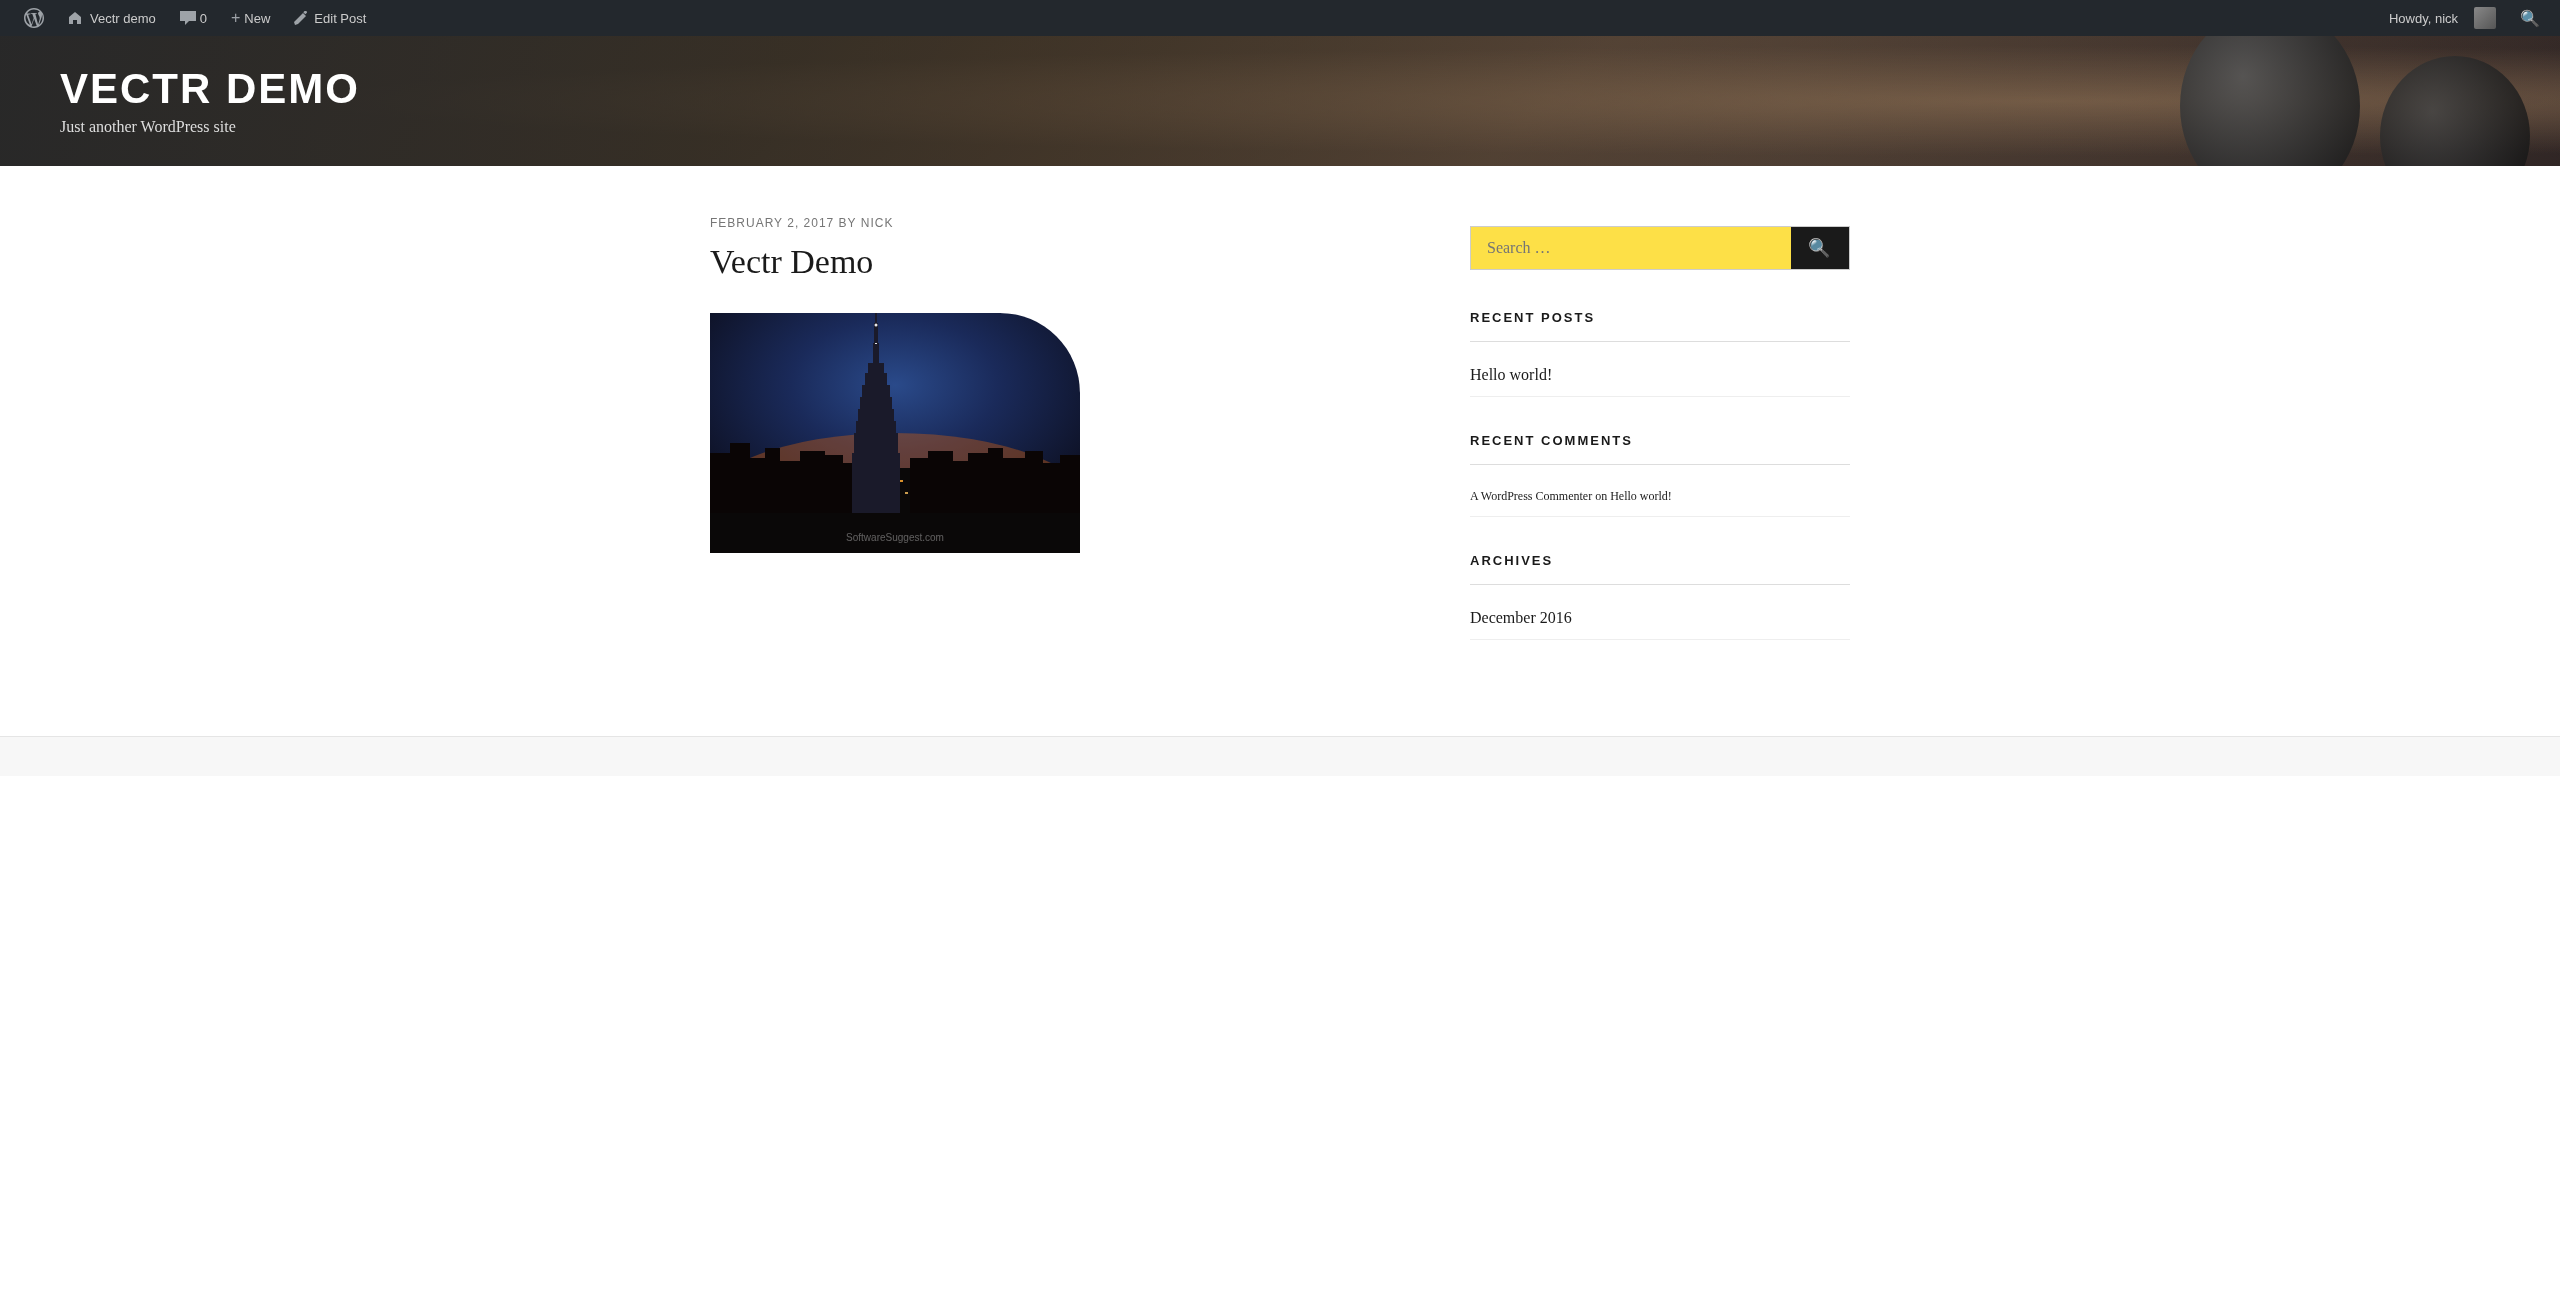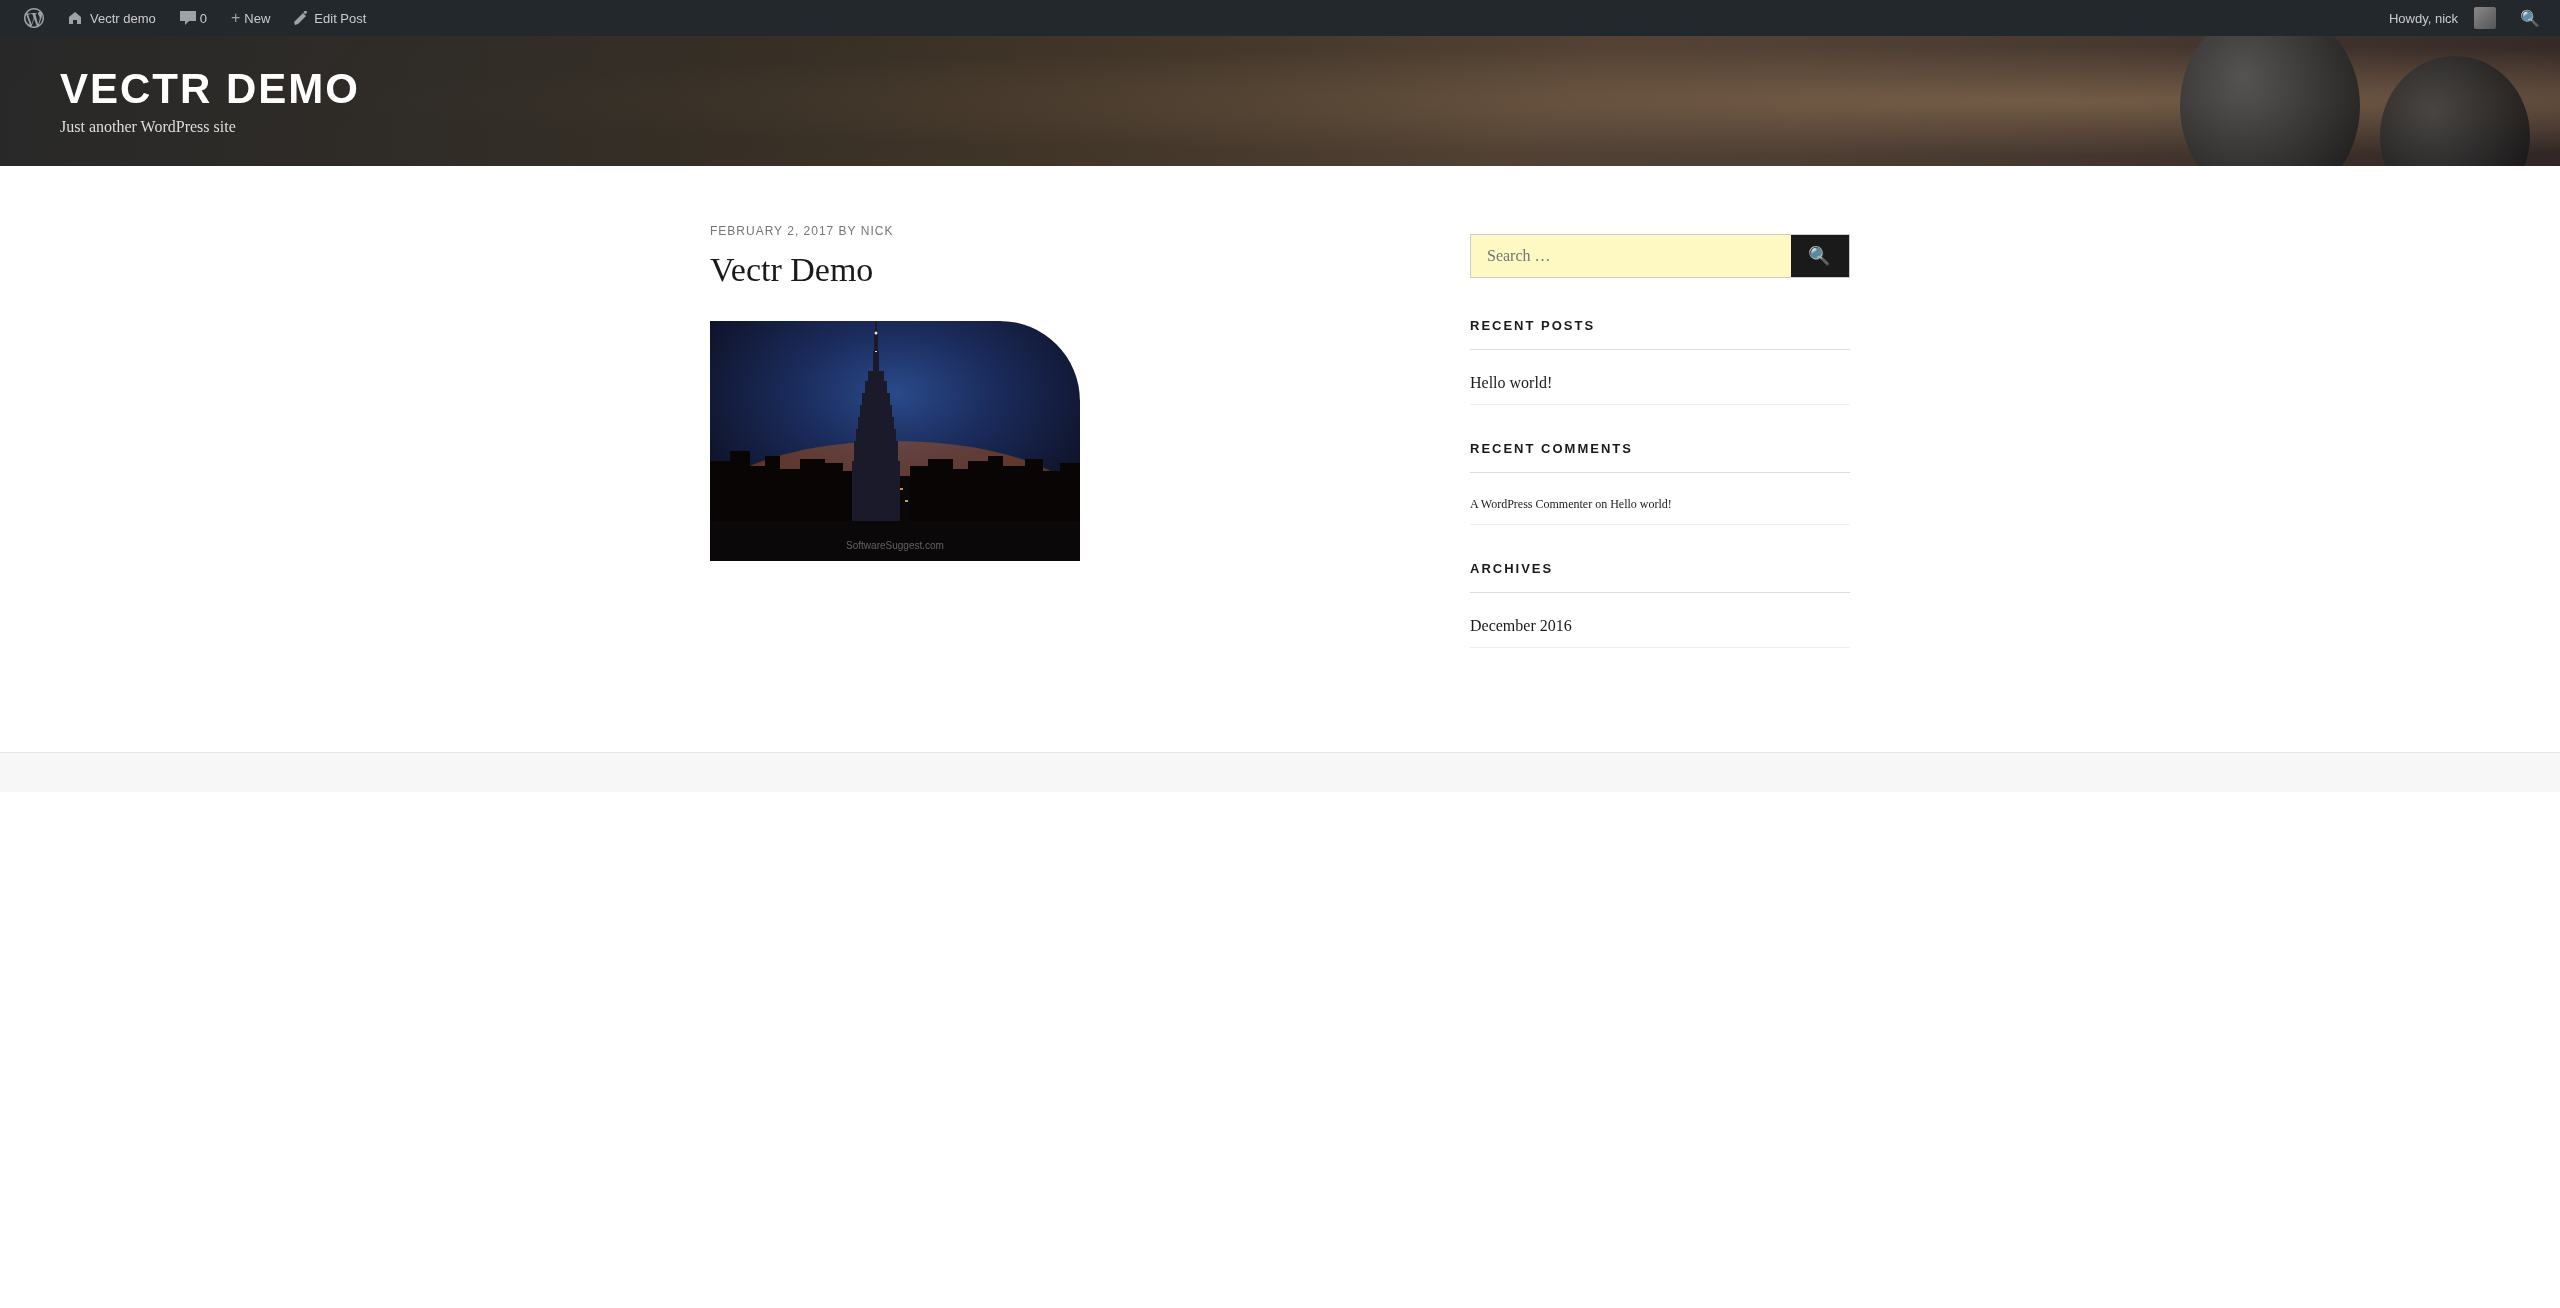--- a/index.html
+++ b/index.html
@@ -154,21 +154,21 @@
     .site-tagline {
       font-family: Georgia, serif;
       font-size: 16px;
       color: #ddd;
       margin-top: 6px;
     }
 
     
     #main-container {
       max-width: 1200px;
-      margin: 8px auto;
+      margin: 0 auto;
       padding: 50px 30px 60px;
       display: flex;
       gap: 60px;
     }
 
     
     #content {
       flex: 1;
       min-width: 0;
     }
@@ -218,21 +218,21 @@
     }
 
     .search-input {
       flex: 1;
       padding: 12px 16px;
       font-size: 16px;
       font-family: Georgia, serif;
       color: #767676;
       border: none;
       outline: none;
-      background: #fef9c3;
+      background: #fde047;
     }
 
     .search-button {
       background: #1a1a1a;
       border: none;
       padding: 0 18px;
       cursor: pointer;
       display: flex;
       align-items: center;
       justify-content: center;

